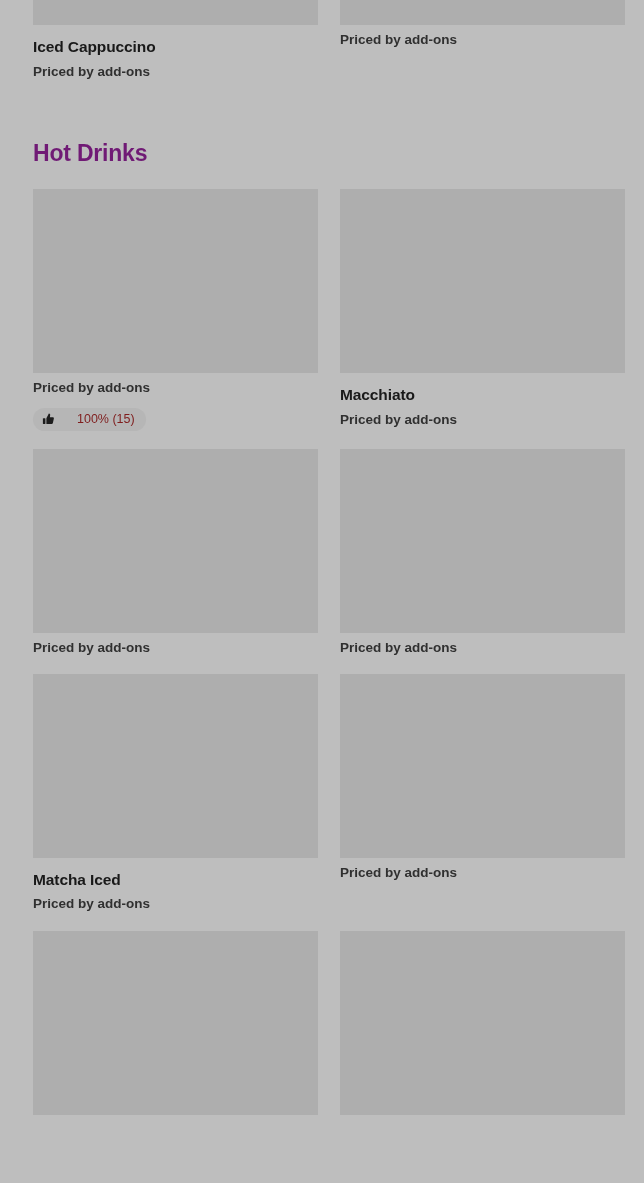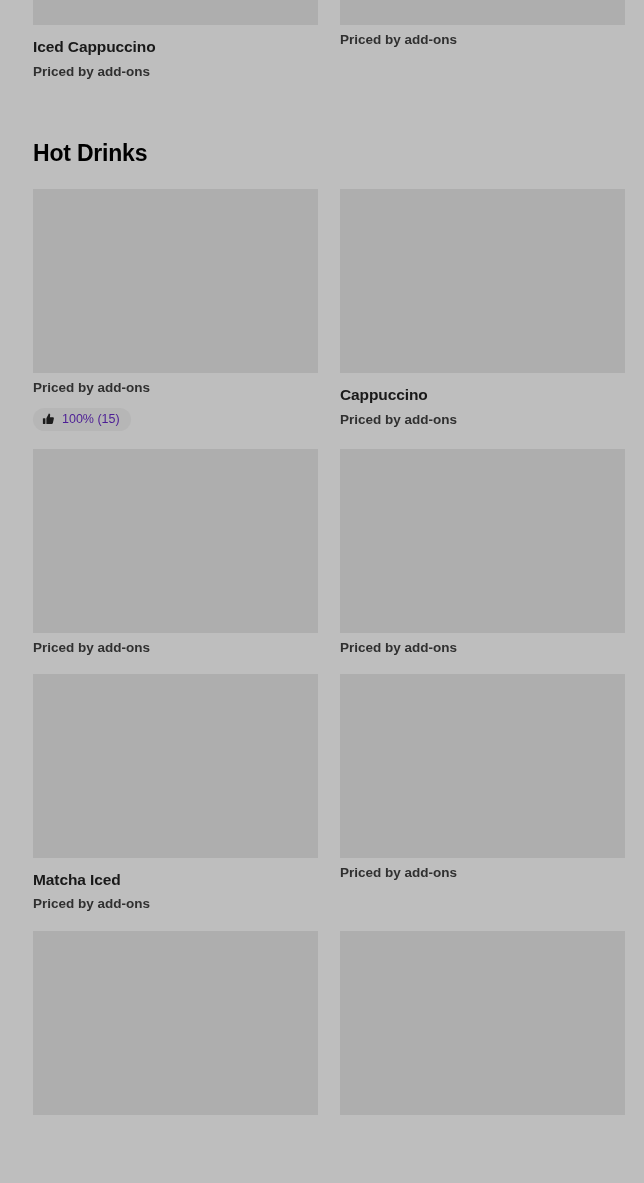--- a/index.html
+++ b/index.html
@@ -31,21 +31,21 @@
     width: 644px;
   }
 
   .section {
     padding: 0 33px;
   }
 
   .section-heading {
     font-size: 23px;
     font-weight: bold;
-    color: #000000;
+    color: #701a75;
     letter-spacing: -0.2px;
     margin: 0;
     padding: 0 0 22px 0;
     line-height: 1.2;
   }
   .section-spacer { height: 42px; }
 
   .grid {
     display: grid;
     grid-template-columns: 285px 285px;
@@ -81,27 +81,27 @@
     font-weight: bold;
     color: #303030;
     margin: 7px 0 0 0;
     line-height: 1.2;
     white-space: nowrap;
   }
 
   .rating-badge {
     display: inline-flex;
     align-items: center;
-    gap: 7px;
+    gap: 22px;
     margin-top: 11px;
     padding: 5px 11px 5px 9px;
     border-radius: 13px;
     background: #b6b6b6;
     font-size: 12.5px;
-    color: #4c1d95;
+    color: #7f1d1d;
     line-height: 1;
   }
   .rating-badge .thumb-icon {
     display: inline-block;
     width: 13px;
     height: 13px;
     flex: 0 0 auto;
   }
   .rating-badge .thumb-icon svg { display: block; }
   .rating-text { white-space: nowrap; }
@@ -146,21 +146,21 @@
                 <path fill="#1d1d1d" d="M5.4 6.6 8.1 1.2c.2-.4.7-.6 1.1-.4.6.2 1 .8.9 1.4L9.7 5.2h3.6c.9 0 1.5.8 1.3 1.7l-1.2 5.3c-.2.7-.8 1.2-1.5 1.2H5.4V6.6z"></path>
                 <rect fill="#1d1d1d" x="1.1" y="6.4" width="3.1" height="7.2" rx="0.6"></rect>
               </svg>
             </span>
             <span class="rating-text">100% (15)</span>
           </div>
         </div>
 
         <div class="card">
           <div class="card-thumb"></div>
-          <div class="card-title">Cappuccino</div>
+          <div class="card-title">Macchiato</div>
           <div class="card-price">Priced by add-ons</div>
         </div>
 
         <div class="card">
           <div class="card-thumb"></div>
           <div class="card-price">Priced by add-ons</div>
         </div>
 
         <div class="card">
           <div class="card-thumb"></div>

